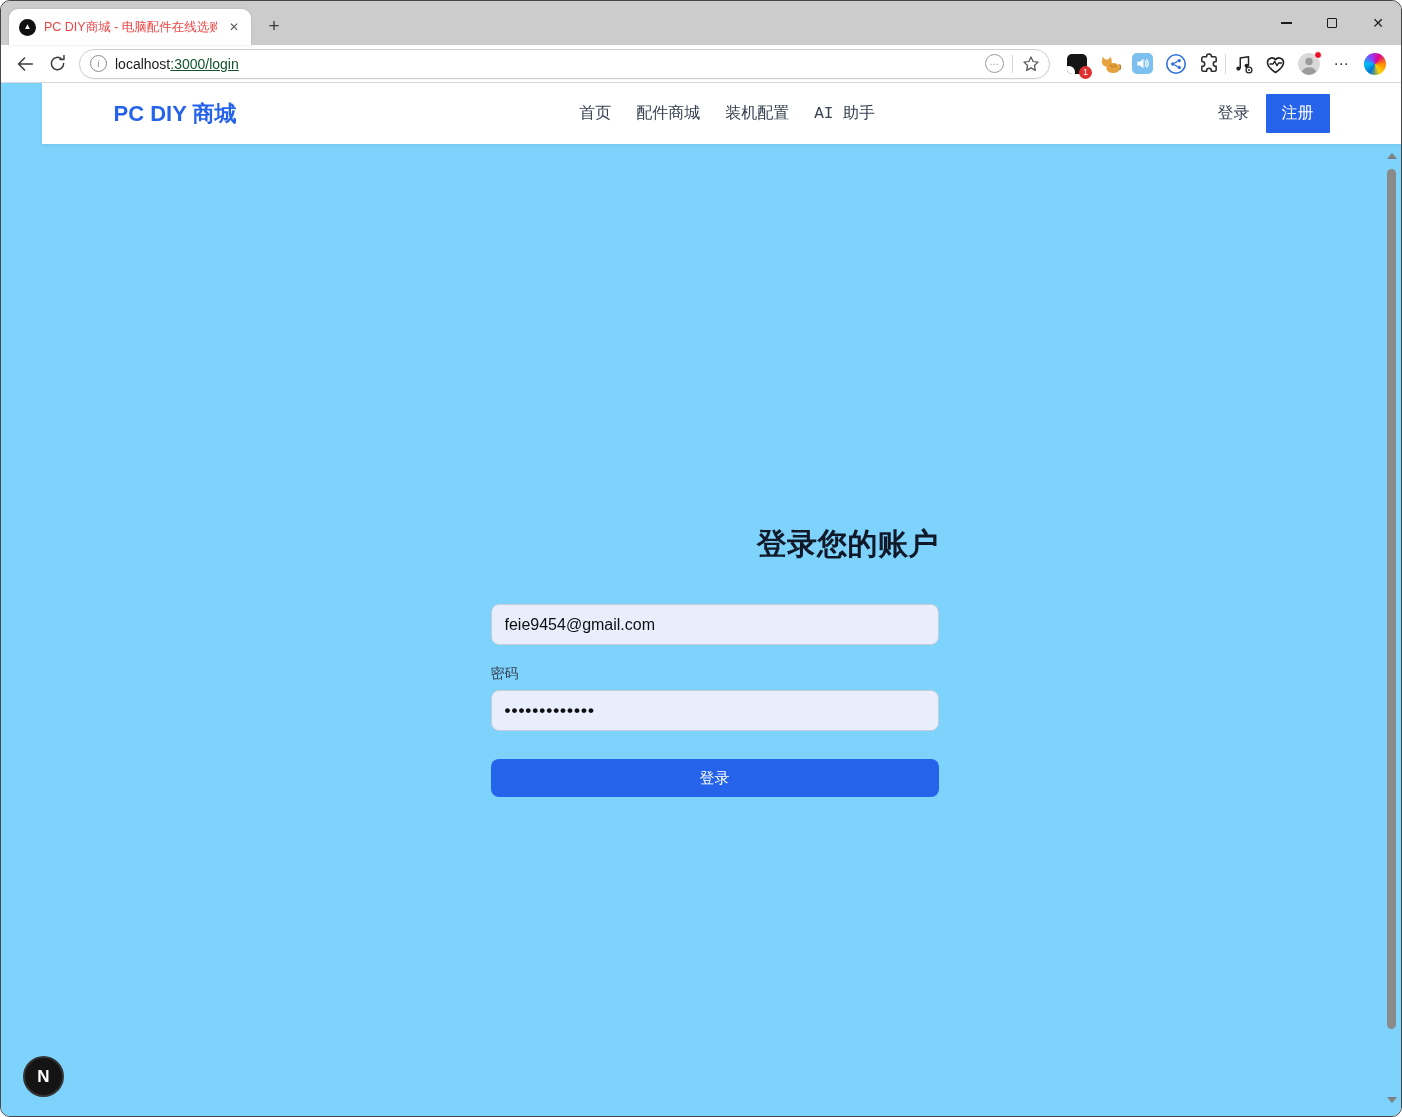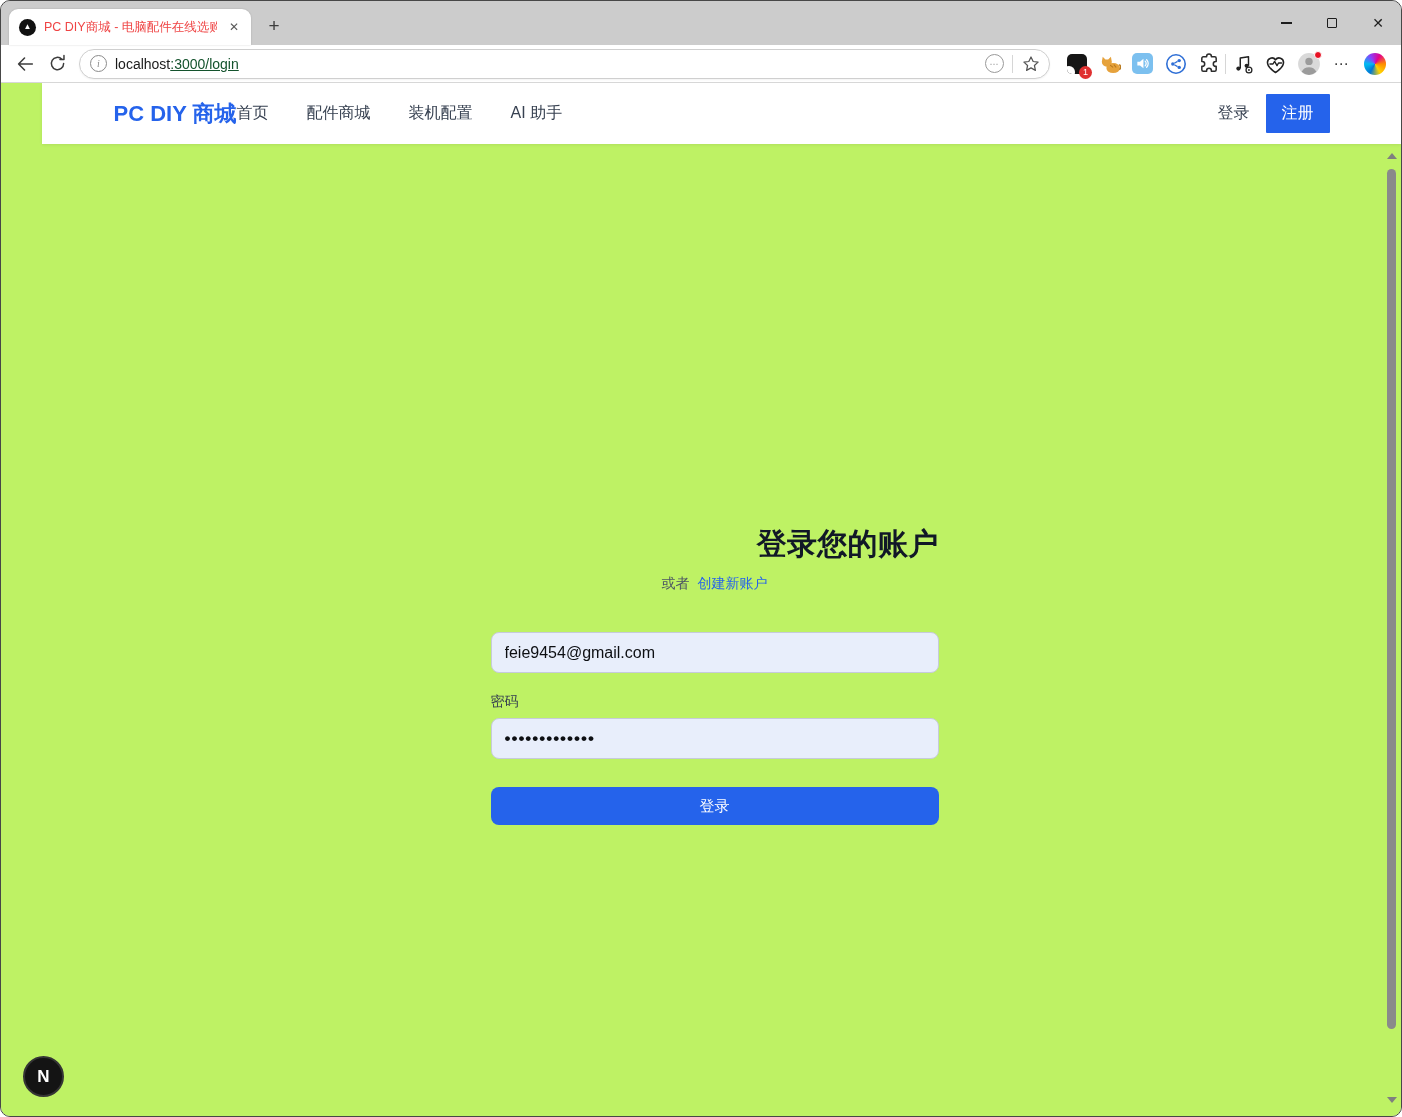--- a/index.html
+++ b/index.html
@@ -58,26 +58,26 @@
   .ext-dark::after{ content:""; position:absolute; left:-4px; bottom:-4px; width:12px; height:12px; background:#fff; border-radius:50%;}
   .badge{ position:absolute; right:1px; bottom:1px; min-width:13px; height:13px; border-radius:7px;
     background:#e03131; color:#fff; font-size:9px; display:flex; align-items:center; justify-content:center; padding:0 3px;}
   .speaker-tile{ width:21px; height:21px; border-radius:5px; background:#7cc0ef; display:flex; align-items:center; justify-content:center;}
   .avatar-wrap{ position:relative; width:24px; height:24px;}
   .reddot{ position:absolute; right:-1px; top:-1px; width:8px; height:8px; border-radius:50%; background:#e81123; border:1.5px solid #fff;}
   .more-dots{ font-size:15px; color:#3c3c3c; letter-spacing:1px;}
   .copilot{ width:22px; height:22px; border-radius:50%;
     background:conic-gradient(from 210deg,#0078d4,#00bcf2,#8a3ffc,#e3008c,#ff8c00,#ffd300,#0078d4);}
   
-  .viewport{ position:relative; height:1034px; background:#bef264; overflow:hidden;padding-left:41px; }
+  .viewport{ position:relative; height:1034px; background:#7dd3fc; overflow:hidden;padding-left:41px; }
   .site-header{ height:61px; background:#ffffff; box-shadow:0 1px 3px rgba(0,0,0,.08); position:relative; z-index:2;}
   .header-inner{ max-width:1280px; height:100%; margin:0 auto; padding:0 32px;
     display:flex; align-items:center; }
   .logo{ font-size:22px; font-weight:bold; color:#2563eb; white-space:nowrap; flex:none;}
-  .main-nav{ flex:1; display:flex; gap:38px; }
+  .main-nav{ flex:1; display:flex; justify-content:center; gap:25px;font-family:Liberation Mono, monospace; }
   .main-nav span{ font-size:16px; color:#374151; cursor:default; white-space:nowrap;}
   .header-right{ display:flex; align-items:center; gap:16px; flex:none;}
   .login-link{ font-size:16px; color:#374151; }
   .register-btn{ background:#2563eb; color:#fff; font-size:16px; border:none;
     padding:9px 16px; border-radius:1px; }
   
   .main-area{ margin-right:14px; }
   .form-col{ width:448px; margin:0 auto; padding-top:380px; }
   .form-title{ text-align:right; font-size:30px; font-weight:800; color:#111827; letter-spacing:.3px;}
   .form-sub{ text-align:center; margin-top:10px; font-size:14px; color:#4b5563;}
@@ -238,24 +238,20 @@
         <div class="header-right">
           <span class="login-link">登录</span>
           <button class="register-btn">注册</button>
         </div>
       </div>
     </header>
 
     <div class="main-area">
       <div class="form-col">
         <h2 class="form-title">登录您的账户</h2>
-        <p class="form-sub">
-          <span>或者</span>
-          <a href="#">创建新账户</a>
-        </p>
 
         <div class="field">
           <input type="text" value="feie9454@gmail.com" style="">
         </div>
 
         <div class="field">
           <label>密码</label>
           <input type="text" class="pwd" value="•••••••••••••" style="">
         </div>
 

